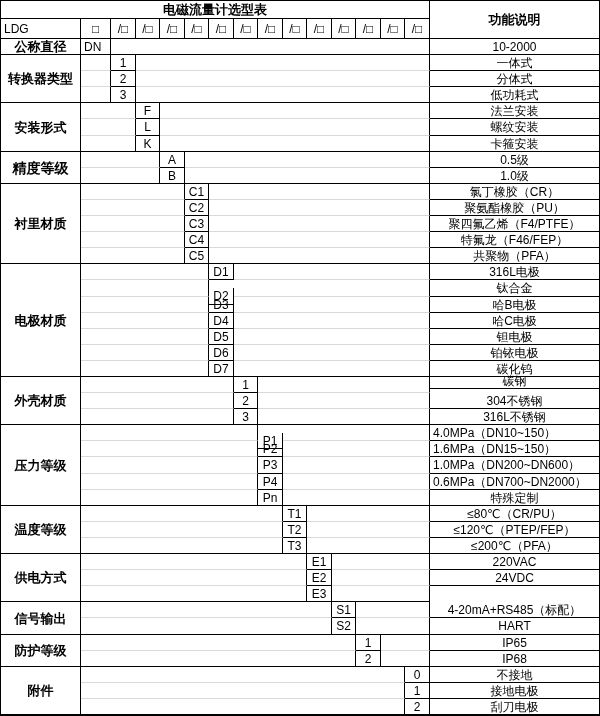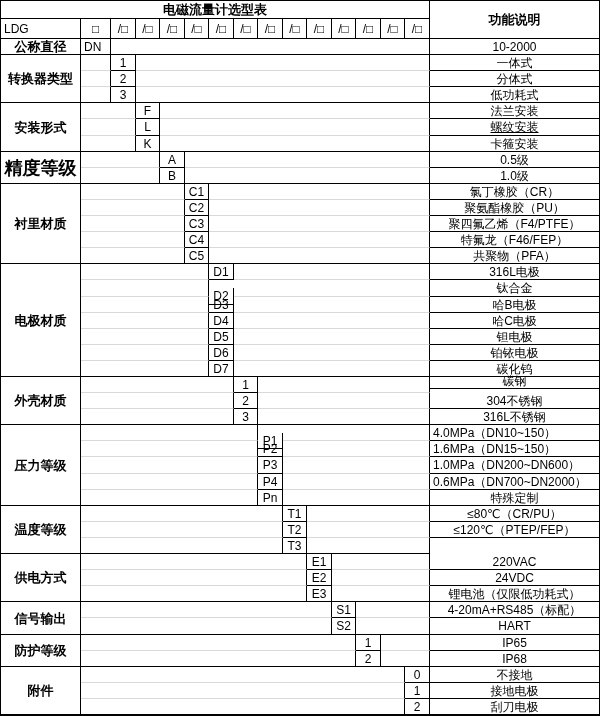--- a/index.html
+++ b/index.html
@@ -78,26 +78,26 @@
     <div class="cell" style="left: 135px; top: 86px; width: 294px; height: 16px; border-right: 1px solid rgb(0, 0, 0); border-bottom: 1px solid rgb(0, 0, 0);"></div>
     <div class="cell" style="left: 429px; top: 86px; width: 169px; height: 16px; border-bottom: 1px solid rgb(0, 0, 0);">低功耗式</div>
     <div class="cell bold" style="left: 0px; top: 102px; width: 80px; height: 49px; border-right: 1px solid rgb(0, 0, 0); border-bottom: 1px solid rgb(0, 0, 0); font-size: 13px;">安装形式</div>
     <div class="cell" style="left: 80px; top: 102px; width: 55px; height: 16px; border-right: 1px solid rgb(0, 0, 0); border-bottom: 1px solid rgb(217, 217, 217);"></div>
     <div class="cell" style="left: 135px; top: 102px; width: 24px; height: 16px; border-right: 1px solid rgb(0, 0, 0); border-bottom: 1px solid rgb(0, 0, 0);">F</div>
     <div class="cell" style="left: 159px; top: 102px; width: 270px; height: 16px; border-right: 1px solid rgb(0, 0, 0); border-bottom: 1px solid rgb(217, 217, 217);"></div>
     <div class="cell" style="left: 429px; top: 102px; width: 169px; height: 16px; border-bottom: 1px solid rgb(0, 0, 0);">法兰安装</div>
     <div class="cell" style="left: 80px; top: 118px; width: 55px; height: 17px; border-right: 1px solid rgb(0, 0, 0); border-bottom: 1px solid rgb(217, 217, 217);"></div>
     <div class="cell" style="left: 135px; top: 118px; width: 24px; height: 17px; border-right: 1px solid rgb(0, 0, 0); border-bottom: 1px solid rgb(0, 0, 0);">L</div>
     <div class="cell" style="left: 159px; top: 118px; width: 270px; height: 17px; border-right: 1px solid rgb(0, 0, 0); border-bottom: 1px solid rgb(217, 217, 217);"></div>
-    <div class="cell" style="left: 429px; top: 118px; width: 169px; height: 17px; border-bottom: 1px solid rgb(0, 0, 0); text-decoration: underline;">螺纹安装</div>
+    <div class="cell" style="left: 429px; top: 118px; width: 169px; height: 17px; border-bottom: 1px solid rgb(0, 0, 0);">螺纹安装</div>
     <div class="cell" style="left: 80px; top: 135px; width: 55px; height: 16px; border-right: 1px solid rgb(0, 0, 0); border-bottom: 1px solid rgb(0, 0, 0);"></div>
     <div class="cell" style="left: 135px; top: 135px; width: 24px; height: 16px; border-right: 1px solid rgb(0, 0, 0); border-bottom: 1px solid rgb(0, 0, 0);">K</div>
     <div class="cell" style="left: 159px; top: 135px; width: 270px; height: 16px; border-right: 1px solid rgb(0, 0, 0); border-bottom: 1px solid rgb(0, 0, 0);"></div>
     <div class="cell" style="left: 429px; top: 135px; width: 169px; height: 16px; border-bottom: 1px solid rgb(0, 0, 0);">卡箍安装</div>
-    <div class="cell bold" style="left: 0px; top: 151px; width: 80px; height: 32px; border-right: 1px solid rgb(0, 0, 0); border-bottom: 1px solid rgb(0, 0, 0); font-size: 18px;">精度等级</div>
+    <div class="cell bold" style="left: 0px; top: 151px; width: 80px; height: 32px; border-right: 1px solid rgb(0, 0, 0); border-bottom: 1px solid rgb(0, 0, 0); font-size: 14px;">精度等级</div>
     <div class="cell" style="left: 80px; top: 151px; width: 79px; height: 16px; border-right: 1px solid rgb(0, 0, 0); border-bottom: 1px solid rgb(217, 217, 217);"></div>
     <div class="cell" style="left: 159px; top: 151px; width: 25px; height: 16px; border-right: 1px solid rgb(0, 0, 0); border-bottom: 1px solid rgb(0, 0, 0);">A</div>
     <div class="cell" style="left: 184px; top: 151px; width: 245px; height: 16px; border-right: 1px solid rgb(0, 0, 0); border-bottom: 1px solid rgb(217, 217, 217);"></div>
     <div class="cell" style="left: 429px; top: 151px; width: 169px; height: 16px; border-bottom: 1px solid rgb(0, 0, 0);">0.5级</div>
     <div class="cell" style="left: 80px; top: 167px; width: 79px; height: 16px; border-right: 1px solid rgb(0, 0, 0); border-bottom: 1px solid rgb(0, 0, 0);"></div>
     <div class="cell" style="left: 159px; top: 167px; width: 25px; height: 16px; border-right: 1px solid rgb(0, 0, 0); border-bottom: 1px solid rgb(0, 0, 0);">B</div>
     <div class="cell" style="left: 184px; top: 167px; width: 245px; height: 16px; border-right: 1px solid rgb(0, 0, 0); border-bottom: 1px solid rgb(0, 0, 0);"></div>
     <div class="cell" style="left: 429px; top: 167px; width: 169px; height: 16px; border-bottom: 1px solid rgb(0, 0, 0);">1.0级</div>
     <div class="cell bold" style="left: 0px; top: 183px; width: 80px; height: 80px; border-right: 1px solid rgb(0, 0, 0); border-bottom: 1px solid rgb(0, 0, 0); font-size: 13px;">衬里材质</div>
     <div class="cell" style="left: 80px; top: 183px; width: 104px; height: 16px; border-right: 1px solid rgb(0, 0, 0); border-bottom: 1px solid rgb(217, 217, 217);"></div>
@@ -188,33 +188,33 @@
     <div class="cell" style="left: 282px; top: 505px; width: 24px; height: 16px; border-right: 1px solid rgb(0, 0, 0); border-bottom: 1px solid rgb(0, 0, 0);">T1</div>
     <div class="cell" style="left: 306px; top: 505px; width: 123px; height: 16px; border-right: 1px solid rgb(0, 0, 0); border-bottom: 1px solid rgb(217, 217, 217);"></div>
     <div class="cell" style="left: 429px; top: 505px; width: 169px; height: 16px; border-bottom: 1px solid rgb(0, 0, 0);">≤80℃（CR/PU）</div>
     <div class="cell" style="left: 80px; top: 521px; width: 202px; height: 16px; border-right: 1px solid rgb(0, 0, 0); border-bottom: 1px solid rgb(217, 217, 217);"></div>
     <div class="cell" style="left: 282px; top: 521px; width: 24px; height: 16px; border-right: 1px solid rgb(0, 0, 0); border-bottom: 1px solid rgb(0, 0, 0);">T2</div>
     <div class="cell" style="left: 306px; top: 521px; width: 123px; height: 16px; border-right: 1px solid rgb(0, 0, 0); border-bottom: 1px solid rgb(217, 217, 217);"></div>
     <div class="cell" style="left: 429px; top: 521px; width: 169px; height: 16px; border-bottom: 1px solid rgb(0, 0, 0);">≤120℃（PTEP/FEP）</div>
     <div class="cell" style="left: 80px; top: 537px; width: 202px; height: 16px; border-right: 1px solid rgb(0, 0, 0); border-bottom: 1px solid rgb(0, 0, 0);"></div>
     <div class="cell" style="left: 282px; top: 537px; width: 24px; height: 16px; border-right: 1px solid rgb(0, 0, 0); border-bottom: 1px solid rgb(0, 0, 0);">T3</div>
     <div class="cell" style="left: 306px; top: 537px; width: 123px; height: 16px; border-right: 1px solid rgb(0, 0, 0); border-bottom: 1px solid rgb(0, 0, 0);"></div>
+    <div class="cell" style="left: 429px; top: 537px; width: 169px; height: 16px; border-bottom: 1px solid rgb(0, 0, 0);">≤200℃（PFA）</div>
     <div class="cell bold" style="left: 0px; top: 553px; width: 80px; height: 48px; border-right: 1px solid rgb(0, 0, 0); border-bottom: 1px solid rgb(0, 0, 0); font-size: 13px;">供电方式</div>
     <div class="cell" style="left: 80px; top: 553px; width: 226px; height: 16px; border-right: 1px solid rgb(0, 0, 0); border-bottom: 1px solid rgb(217, 217, 217);"></div>
     <div class="cell" style="left: 306px; top: 553px; width: 25px; height: 16px; border-right: 1px solid rgb(0, 0, 0); border-bottom: 1px solid rgb(0, 0, 0);">E1</div>
     <div class="cell" style="left: 331px; top: 553px; width: 98px; height: 16px; border-right: 1px solid rgb(0, 0, 0); border-bottom: 1px solid rgb(217, 217, 217);"></div>
     <div class="cell" style="left: 429px; top: 553px; width: 169px; height: 16px; border-bottom: 1px solid rgb(0, 0, 0);">220VAC</div>
     <div class="cell" style="left: 80px; top: 569px; width: 226px; height: 16px; border-right: 1px solid rgb(0, 0, 0); border-bottom: 1px solid rgb(217, 217, 217);"></div>
     <div class="cell" style="left: 306px; top: 569px; width: 25px; height: 16px; border-right: 1px solid rgb(0, 0, 0); border-bottom: 1px solid rgb(0, 0, 0);">E2</div>
     <div class="cell" style="left: 331px; top: 569px; width: 98px; height: 16px; border-right: 1px solid rgb(0, 0, 0); border-bottom: 1px solid rgb(217, 217, 217);"></div>
     <div class="cell" style="left: 429px; top: 569px; width: 169px; height: 16px; border-bottom: 1px solid rgb(0, 0, 0);">24VDC</div>
     <div class="cell" style="left: 80px; top: 585px; width: 226px; height: 16px; border-right: 1px solid rgb(0, 0, 0); border-bottom: 1px solid rgb(0, 0, 0);"></div>
     <div class="cell" style="left: 306px; top: 585px; width: 25px; height: 16px; border-right: 1px solid rgb(0, 0, 0); border-bottom: 1px solid rgb(0, 0, 0);">E3</div>
     <div class="cell" style="left: 331px; top: 585px; width: 98px; height: 16px; border-right: 1px solid rgb(0, 0, 0); border-bottom: 1px solid rgb(0, 0, 0);"></div>
-    <div class="cell" style="left: 429px; top: 585px; width: 169px; height: 16px; border-bottom: 1px solid rgb(0, 0, 0);">锂电池（仅限低功耗式）</div>
     <div class="cell bold" style="left: 0px; top: 601px; width: 80px; height: 33px; border-right: 1px solid rgb(0, 0, 0); border-bottom: 1px solid rgb(0, 0, 0); font-size: 13px;">信号输出</div>
     <div class="cell" style="left: 80px; top: 601px; width: 251px; height: 16px; border-right: 1px solid rgb(0, 0, 0); border-bottom: 1px solid rgb(217, 217, 217);"></div>
     <div class="cell" style="left: 331px; top: 601px; width: 24px; height: 16px; border-right: 1px solid rgb(0, 0, 0); border-bottom: 1px solid rgb(0, 0, 0);">S1</div>
     <div class="cell" style="left: 355px; top: 601px; width: 74px; height: 16px; border-right: 1px solid rgb(0, 0, 0); border-bottom: 1px solid rgb(217, 217, 217);"></div>
     <div class="cell" style="left: 429px; top: 601px; width: 169px; height: 16px; border-bottom: 1px solid rgb(0, 0, 0);">4-20mA+RS485（标配）</div>
     <div class="cell" style="left: 80px; top: 617px; width: 251px; height: 17px; border-right: 1px solid rgb(0, 0, 0); border-bottom: 1px solid rgb(0, 0, 0);"></div>
     <div class="cell" style="left: 331px; top: 617px; width: 24px; height: 17px; border-right: 1px solid rgb(0, 0, 0); border-bottom: 1px solid rgb(0, 0, 0);">S2</div>
     <div class="cell" style="left: 355px; top: 617px; width: 74px; height: 17px; border-right: 1px solid rgb(0, 0, 0); border-bottom: 1px solid rgb(0, 0, 0);"></div>
     <div class="cell" style="left: 429px; top: 617px; width: 169px; height: 17px; border-bottom: 1px solid rgb(0, 0, 0);">HART</div>
     <div class="cell bold" style="left: 0px; top: 634px; width: 80px; height: 32px; border-right: 1px solid rgb(0, 0, 0); border-bottom: 1px solid rgb(0, 0, 0); font-size: 13px;">防护等级</div>

